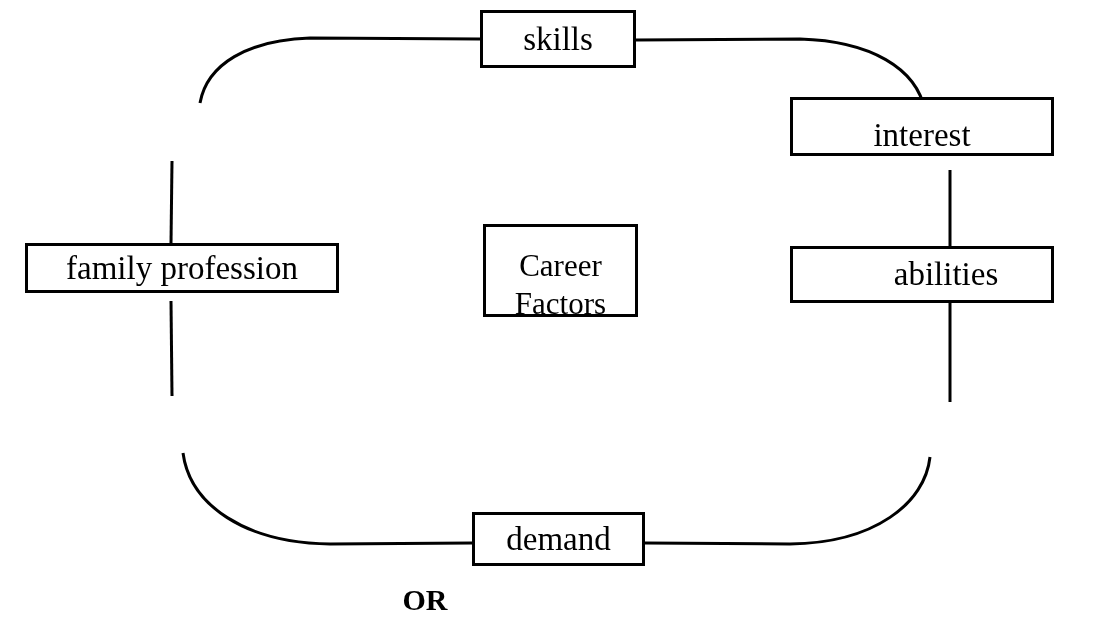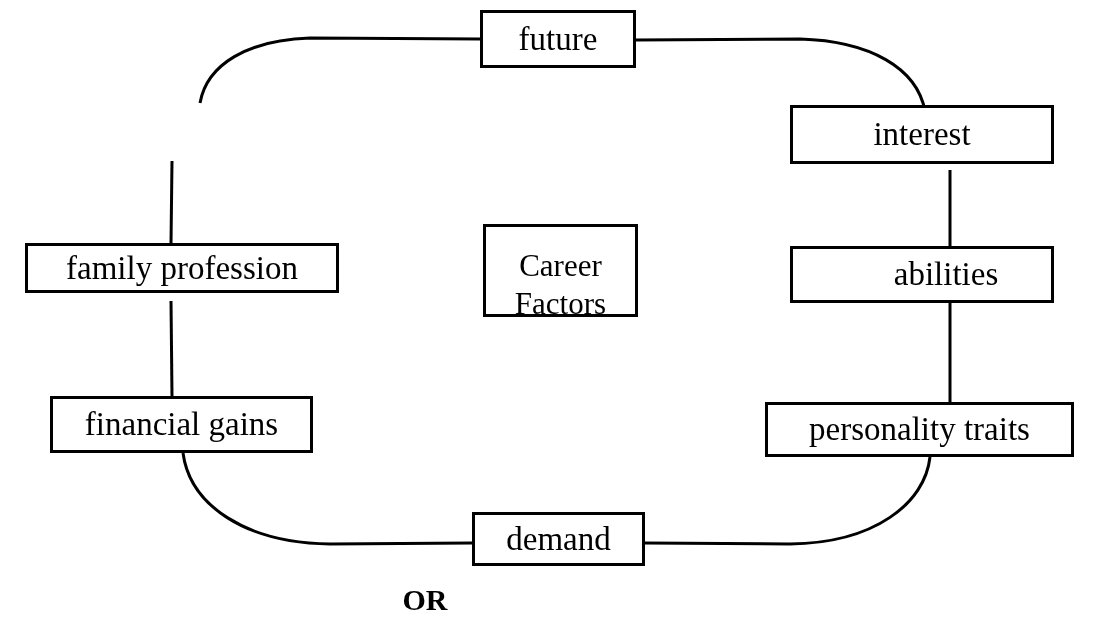--- a/index.html
+++ b/index.html
@@ -38,21 +38,21 @@
     z-index: 2;
   }
   .node .label {
     display: block;
     white-space: pre-line;
   }
   .n-skills           { left: 480px; top: 10px;  width: 156px; height: 58px;  font-size: 33px; }
   .n-future           { left: 33px;  top: 103px; width: 303px; height: 58px;  font-size: 33px; }
   .n-family           { left: 25px;  top: 243px; width: 314px; height: 50px;  font-size: 33px; }
   .n-financial        { left: 50px;  top: 396px; width: 263px; height: 57px;  font-size: 33px; }
-  .n-interest         { left: 790px; top: 105px; width: 264px; height: 59px;  font-size: 33px; }
+  .n-interest         { left: 790px; top: 97px; width: 264px; height: 59px;  font-size: 33px; align-items: flex-end; }
   .n-abilities        { left: 790px; top: 246px; width: 264px; height: 57px;  font-size: 33px; padding-left: 48px; }
   .n-personality      { left: 765px; top: 402px; width: 309px; height: 55px;  font-size: 33px; }
   .n-demand           { left: 472px; top: 512px; width: 173px; height: 54px;  font-size: 33px; }
   .n-center           { left: 483px; top: 224px; width: 155px; height: 93px;  font-size: 31px; }
   .n-center .label    { line-height: 1.22; margin-top: 29px; }
   .footnote {
     position: absolute;
     left: 375px;
     top: 583px;
     width: 100px;
@@ -84,43 +84,37 @@
 
       <path d="M 950,303 L 950,402"></path>
 
       <path d="M 183,453 C 190,505 245,543 330,544 L 472,543"></path>
 
       <path d="M 645,543 L 790,544 C 875,543 925,503 930,457"></path>
     </g>
   </svg>
 
   <div class="node n-skills">
-    <span class="label">future</span>
+    <span class="label">skills</span>
   </div>
 
 
   <div class="node n-family">
     <span class="label">family profession</span>
   </div>
 
-  <div class="node n-financial">
-    <span class="label">financial gains</span>
-  </div>
 
   <div class="node n-interest">
     <span class="label">interest</span>
   </div>
 
   <div class="node n-abilities">
     <span class="label">abilities</span>
   </div>
 
-  <div class="node n-personality">
-    <span class="label">personality traits</span>
-  </div>
 
   <div class="node n-demand">
     <span class="label">demand</span>
   </div>
 
   <div class="node n-center">
     <span class="label">Career
 Factors</span>
   </div>
 

